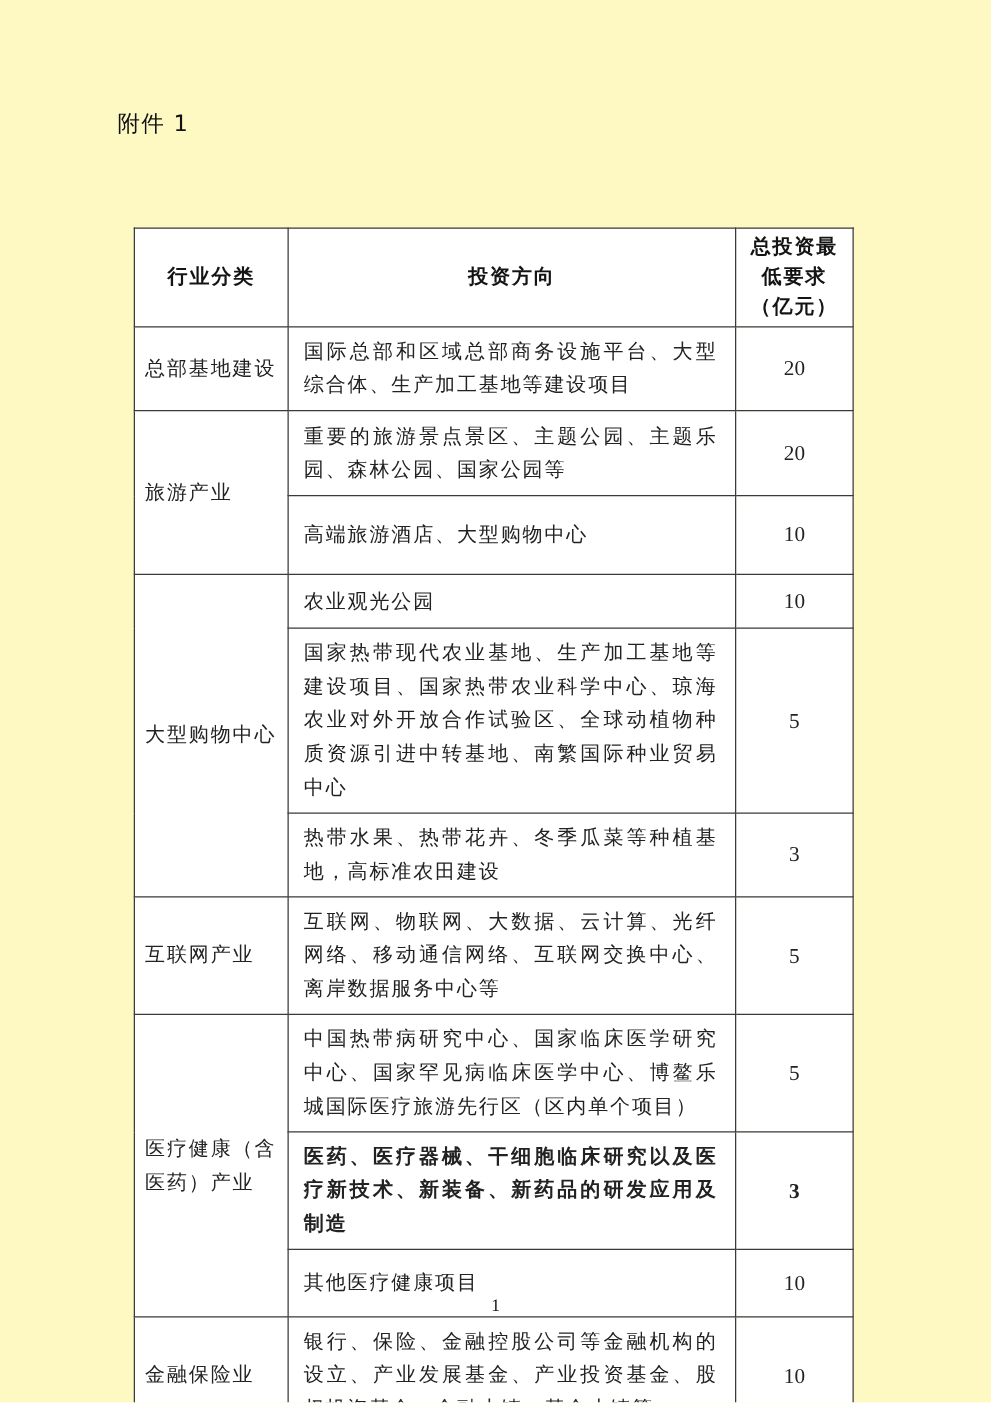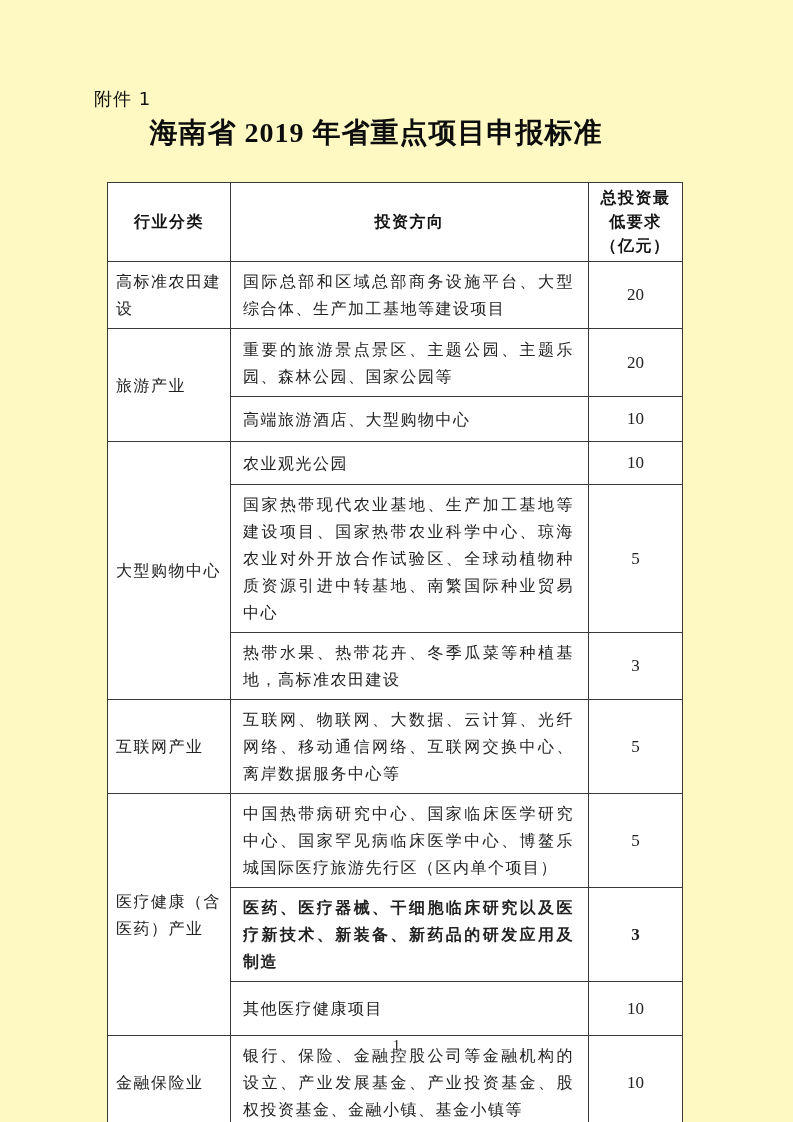--- a/index.html
+++ b/index.html
@@ -97,51 +97,50 @@
     color: #111;
   }
 </style>
 </head>
 <body>
 
 <div class="page">
 
   <div class="attachment">附件 1</div>
 
-  <div class="doc-title">海南省 2019 年省重点项目申报标准</div>
 
   <table class="std-table">
     <colgroup>
       <col class="c1">
       <col class="c2">
       <col class="c3">
     </colgroup>
     <thead>
       <tr>
         <th>行业分类</th>
         <th>投资方向</th>
         <th>
           <div>总投资最</div>
           <div>低要求</div>
           <div>（亿元）</div>
         </th>
       </tr>
     </thead>
     <tbody id="table-body">
         <tr style="height: 67px;">
-          <td class="cat" rowspan="1">高标准农田建设</td>
+          <td class="cat" rowspan="1">总部基地建设</td>
           <td class="dir">国际总部和区域总部商务设施平台、大型综合体、生产加工基地等建设项目</td>
           <td class="val">20</td>
         </tr>
         <tr style="height: 68px;">
           <td class="cat" rowspan="2">旅游产业</td>
           <td class="dir">重要的旅游景点景区、主题公园、主题乐园、森林公园、国家公园等</td>
           <td class="val">20</td>
         </tr>
-        <tr style="height: 45px;">
+        <tr style="height: 63px;">
           <td class="dir">高端旅游酒店、大型购物中心</td>
           <td class="val">10</td>
         </tr>
         <tr style="height: 43px;">
           <td class="cat" rowspan="3">大型购物中心</td>
           <td class="dir">农业观光公园</td>
           <td class="val">10</td>
         </tr>
         <tr style="height: 96px;">
           <td class="dir">国家热带现代农业基地、生产加工基地等建设项目、国家热带农业科学中心、琼海农业对外开放合作试验区、全球动植物种质资源引进中转基地、南繁国际种业贸易中心</td>

